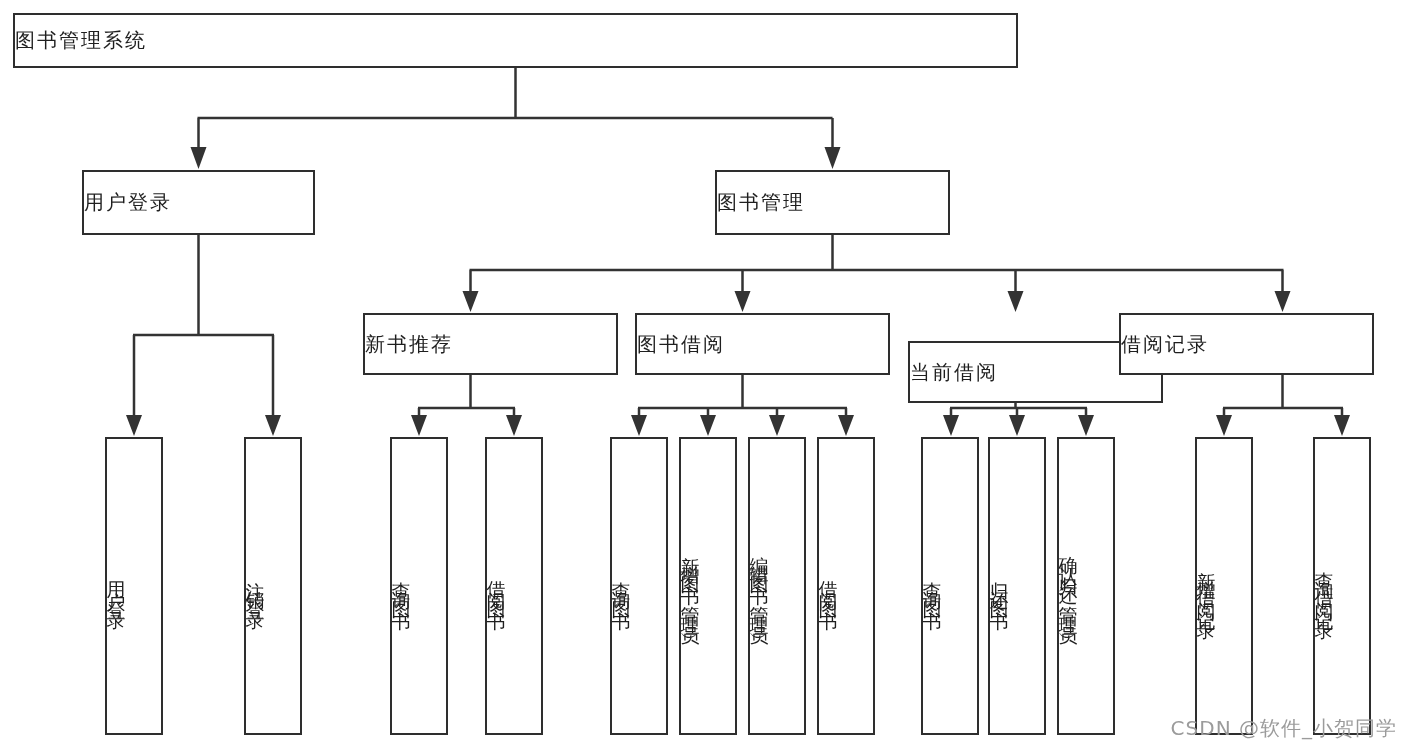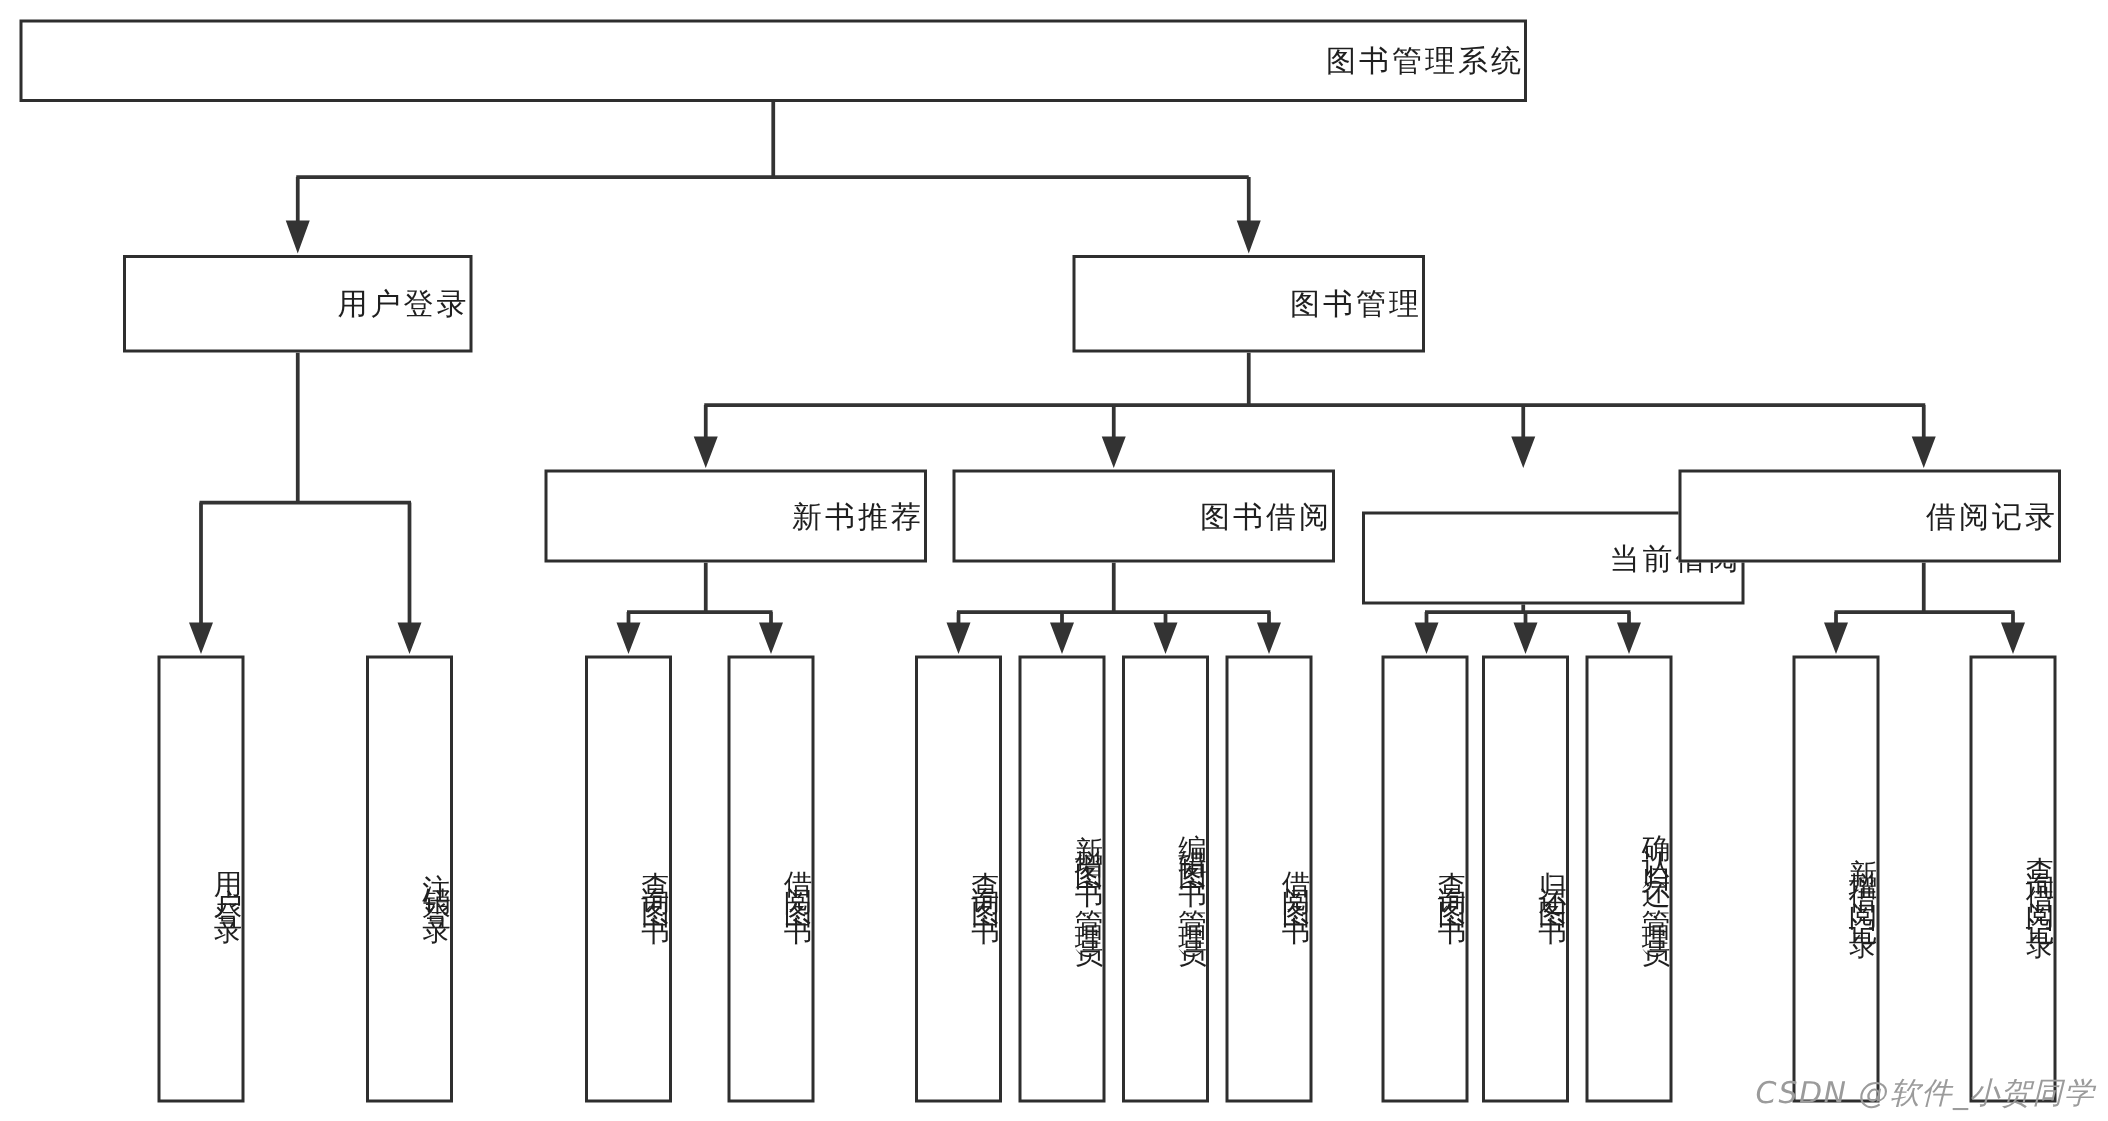--- a/index.html
+++ b/index.html
@@ -17,42 +17,42 @@
     width: 1405px; height: 747px;
     pointer-events: none;
   }
   .box {
     position: absolute;
     background: #ffffff;
     border: 2px solid #2e2e2e;
     box-sizing: border-box;
     display: flex;
     align-items: center;
-    justify-content: flex-end;
+    justify-content: flex-start;
     color: #1f1f1f;
   }
   .box .hlabel {
     font-size: 20px;
     letter-spacing: 2px;
     white-space: nowrap;
     color: #1f1f1f;
   }
   .leaf .vlabel {
     writing-mode: vertical-rl;
     text-orientation: mixed;
     font-size: 19px;
     letter-spacing: 10px;
     line-height: 1;
     color: #1f1f1f;
   }
   
   .root      { left: 13px;   top: 13px;  width: 1005px; height: 55px; }
   
   .l2-users  { left: 82px;   top: 170px; width: 233px;  height: 65px; }
-  .l2-books  { left: 715px;  top: 170px; width: 235px;  height: 65px; padding-left: 37px; }
+  .l2-books  { left: 715px;  top: 170px; width: 235px;  height: 65px; }
   
   .l3        { top: 313px; width: 255px; height: 62px; }
   .l3-recommend { left: 363px; }
   .l3-borrow    { left: 635px; }
   .l3-current   { left: 908px; margin-top: 28px; }
   .l3-records   { left: 1119px; }
   
   .leaf      { top: 437px; width: 58px; height: 298px; }
   .leaf-a1   { left: 105px; }
   .leaf-a2   { left: 244px; }
@@ -68,21 +68,20 @@
   .leaf-e1   { left: 1195px; }
   .leaf-e2   { left: 1313px; }
   .watermark {
     position: absolute;
     right: 8px;
     bottom: 5px;
     font-size: 20px;
     color: #9b9b9b;
     letter-spacing: 1px;
     white-space: nowrap;
-    font-style: italic;
   }
 </style>
 </head>
 <body>
 
 <div id="canvas">
 
   <svg id="connectors" viewBox="0 0 1405 747" xmlns="http://www.w3.org/2000/svg">
 
     <path fill="none" stroke="#333333" stroke-width="2.5" d="

